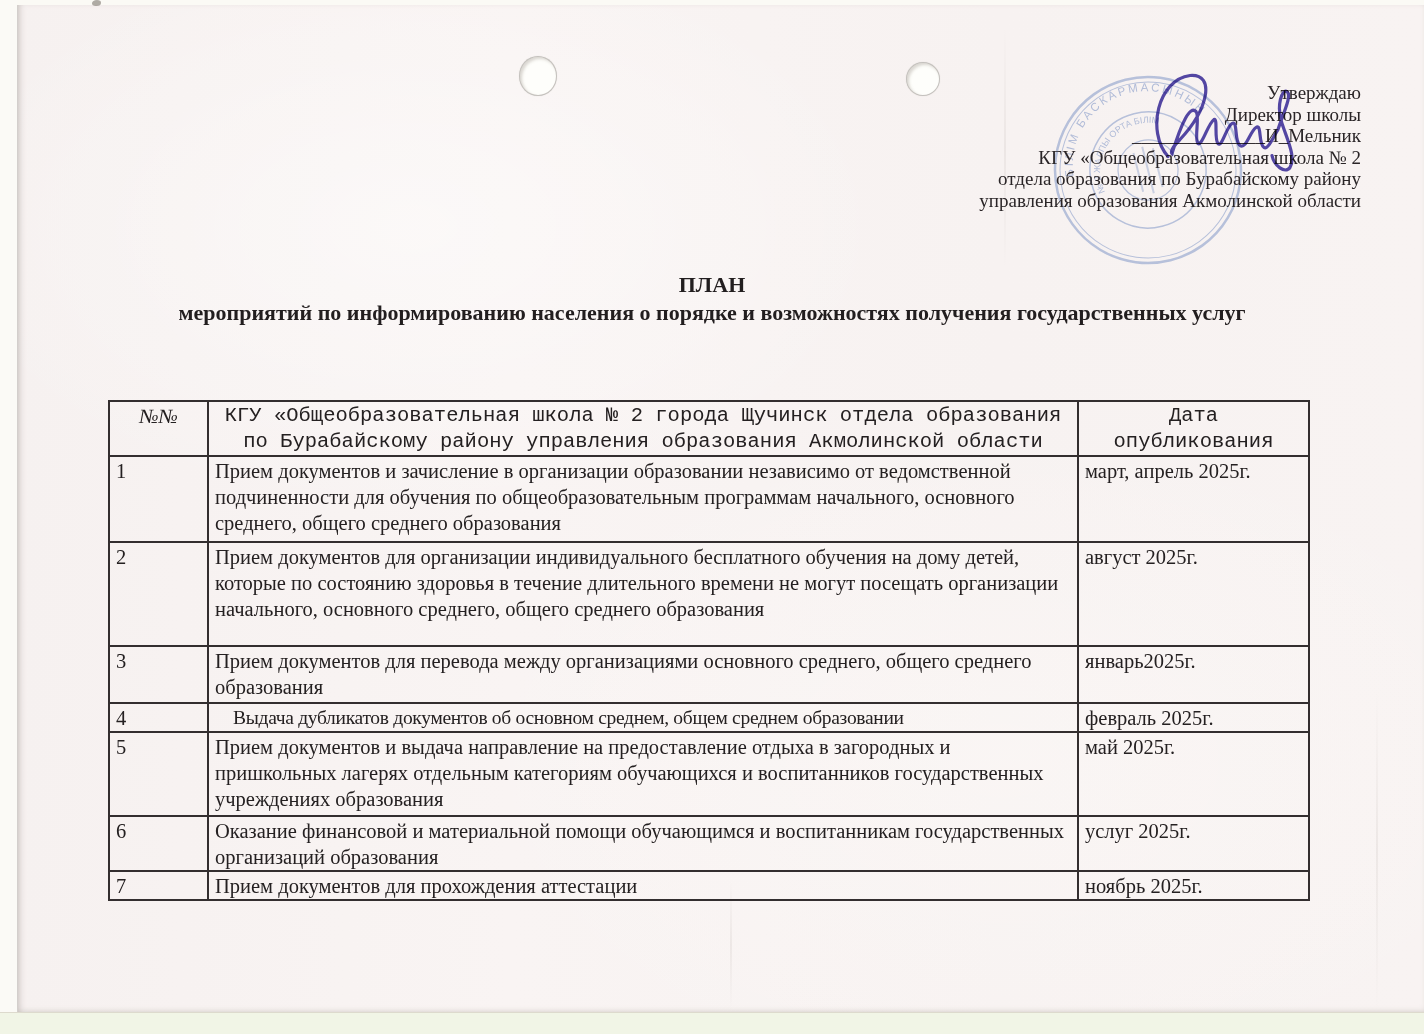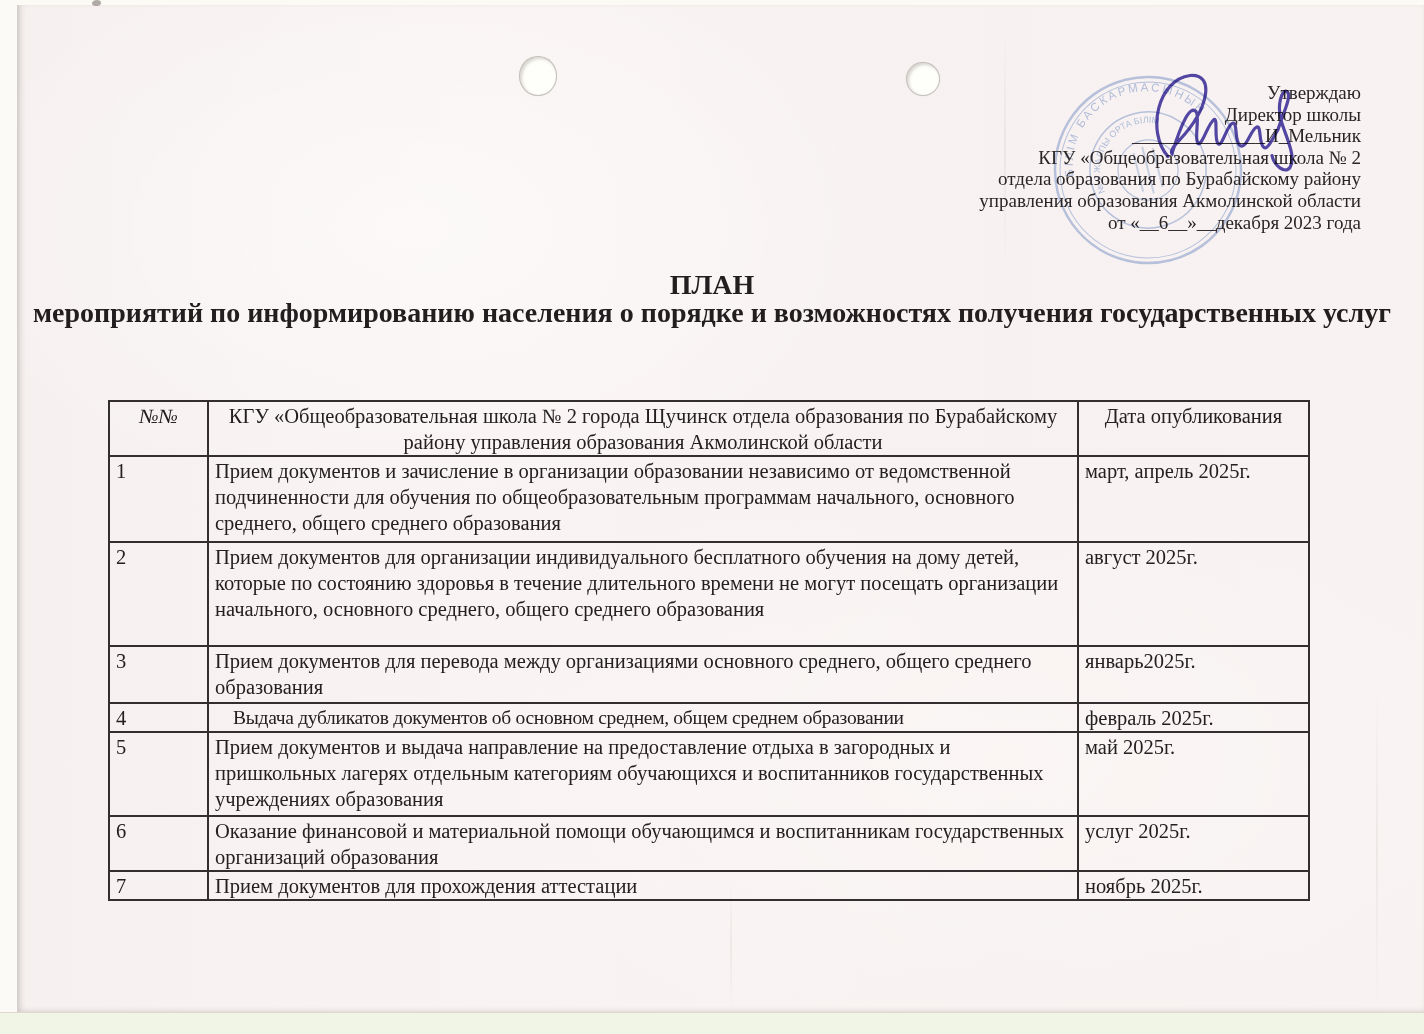--- a/index.html
+++ b/index.html
@@ -30,29 +30,29 @@
     border:1px solid rgba(128,122,116,.45);
     box-shadow: inset 2px 2px 3px rgba(175,168,160,.45), 0 0 1px rgba(160,155,148,.3);}
   .hole.h1{left:519px;top:56px;width:36px;height:38px;}
   .hole.h2{left:906px;top:62px;width:32px;height:32px;}
   
   .stamp{position:absolute;left:1048px;top:70px;width:200px;height:200px;transform:rotate(-14deg);mix-blend-mode:multiply;}
   .sig{position:absolute;left:1138px;top:60px;width:190px;height:118px;mix-blend-mode:multiply;}
   
   .approval{position:absolute;top:82px;right:63px;text-align:right;font-size:19px;line-height:21.6px;color:#2a2527;white-space:nowrap;}
   
-  .doc-title{position:absolute;left:0;right:0;top:271px;text-align:center;font-weight:bold;font-size:28px;line-height:27.5px;color:#221e1f;}
+  .doc-title{position:absolute;left:0;right:0;top:271px;text-align:center;font-weight:bold;font-size:22px;line-height:27.5px;color:#221e1f;}
   
   table.plan{position:absolute;left:108px;top:400px;width:1200px;border-collapse:collapse;table-layout:fixed;}
   table.plan td, table.plan th{
     border:2px solid #332e2f;vertical-align:top;overflow:hidden;
     padding:1px 6px 0;line-height:26px;font-size:20.5px;color:#242021;font-weight:normal;
   }
   th.num{font-style:italic;font-weight:600;text-align:center;font-size:20px;}
-  th.act, th.date{font-weight:bold;text-align:center;}
+  th.act, th.date{font-weight:bold;text-align:center;font-family:Liberation Mono, monospace;}
   td.num{text-align:left;padding-left:9px;font-size:20px;}
   td.act{text-align:left;}
   td.date{}
   tr.r4 td.act{font-size:19.5px;letter-spacing:-0.3px;padding-left:24px;}
 </style>
 </head>
 <body>
 
 <div class="screen">
 
@@ -87,21 +87,20 @@
     </g>
   </svg>
 
   <div class="approval">
     <div>Утверждаю</div>
     <div>Директор школы</div>
     <div>______________И_Мельник</div>
     <div>КГУ «Общеобразовательная школа № 2</div>
     <div>отдела образования по Бурабайскому району</div>
     <div>управления образования Акмолинской области</div>
-    <div>от «__6__»__декабря 2023 года</div>
   </div>
 
   <svg class="sig" viewBox="0 0 190 115" aria-hidden="true">
     <path d="M30,95 C8,70 20,18 52,14 C78,12 70,48 42,78 C36,84 32,90 34,92
              C44,60 52,44 58,50 C62,55 56,78 60,82 C64,85 70,62 76,58
              C80,56 76,78 80,82 C84,86 88,66 94,62 C100,58 96,80 102,84
              C108,88 112,70 118,66 C124,62 120,82 126,86 C130,89 136,74 140,68
              C146,50 154,34 149,30 C144,27 138,44 144,62 C150,80 158,96 152,106
              C147,113 136,104 134,94" stroke="#473aa5" stroke-width="3.2" fill="none" stroke-linecap="round" opacity="0.92"></path>
   </svg>

